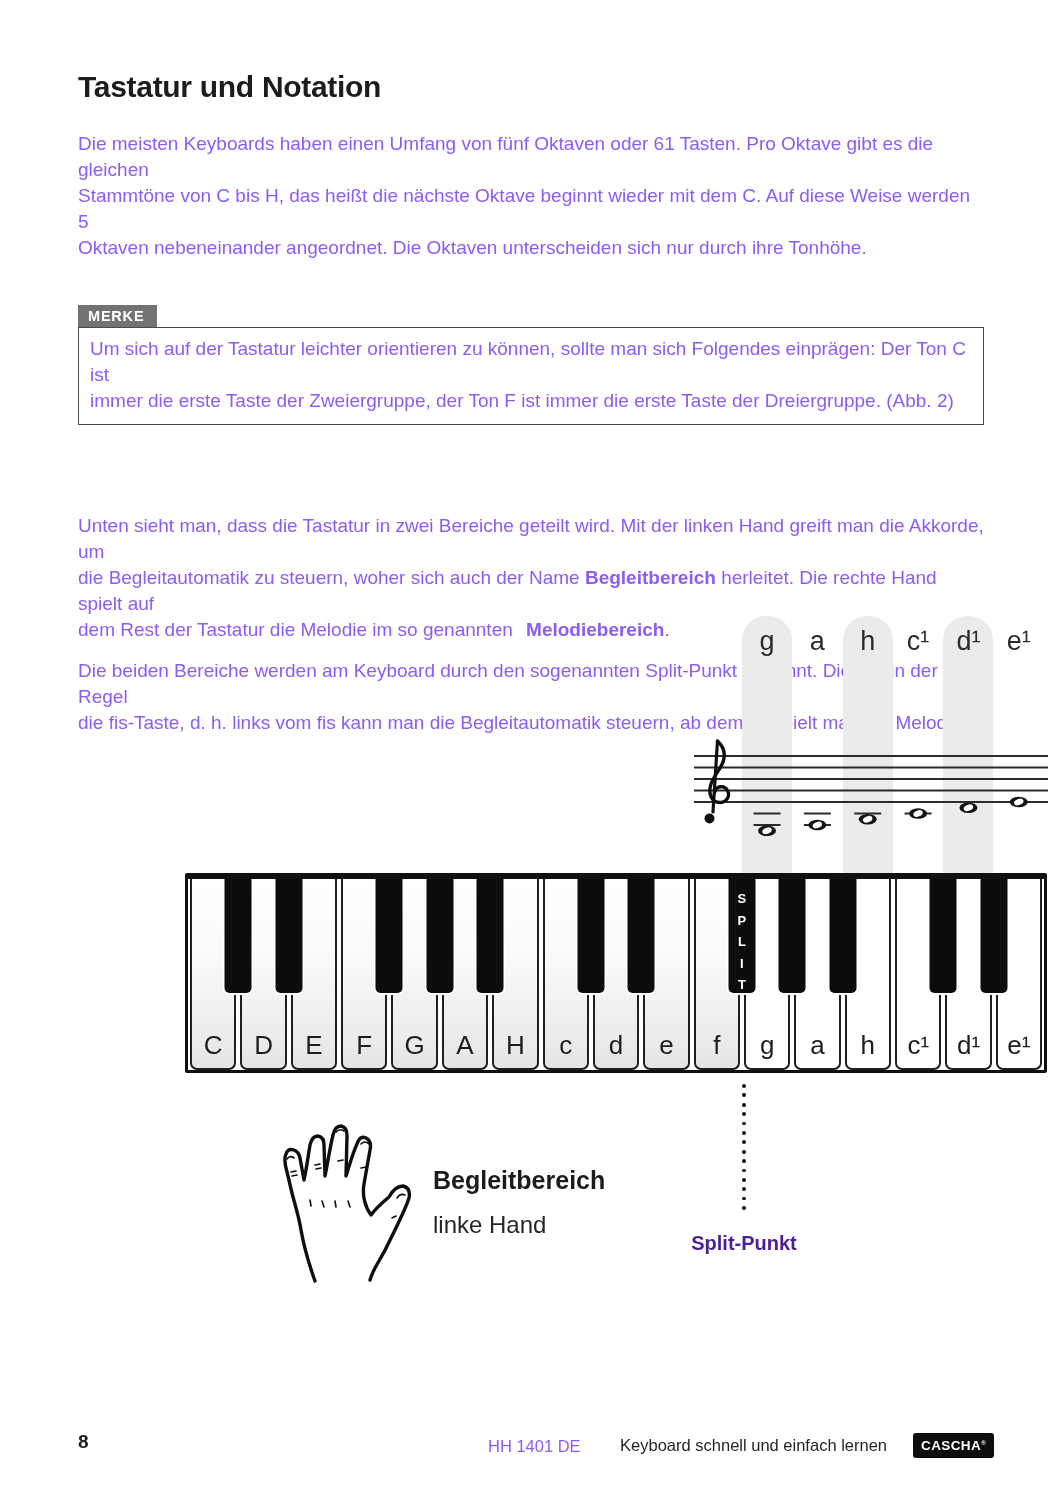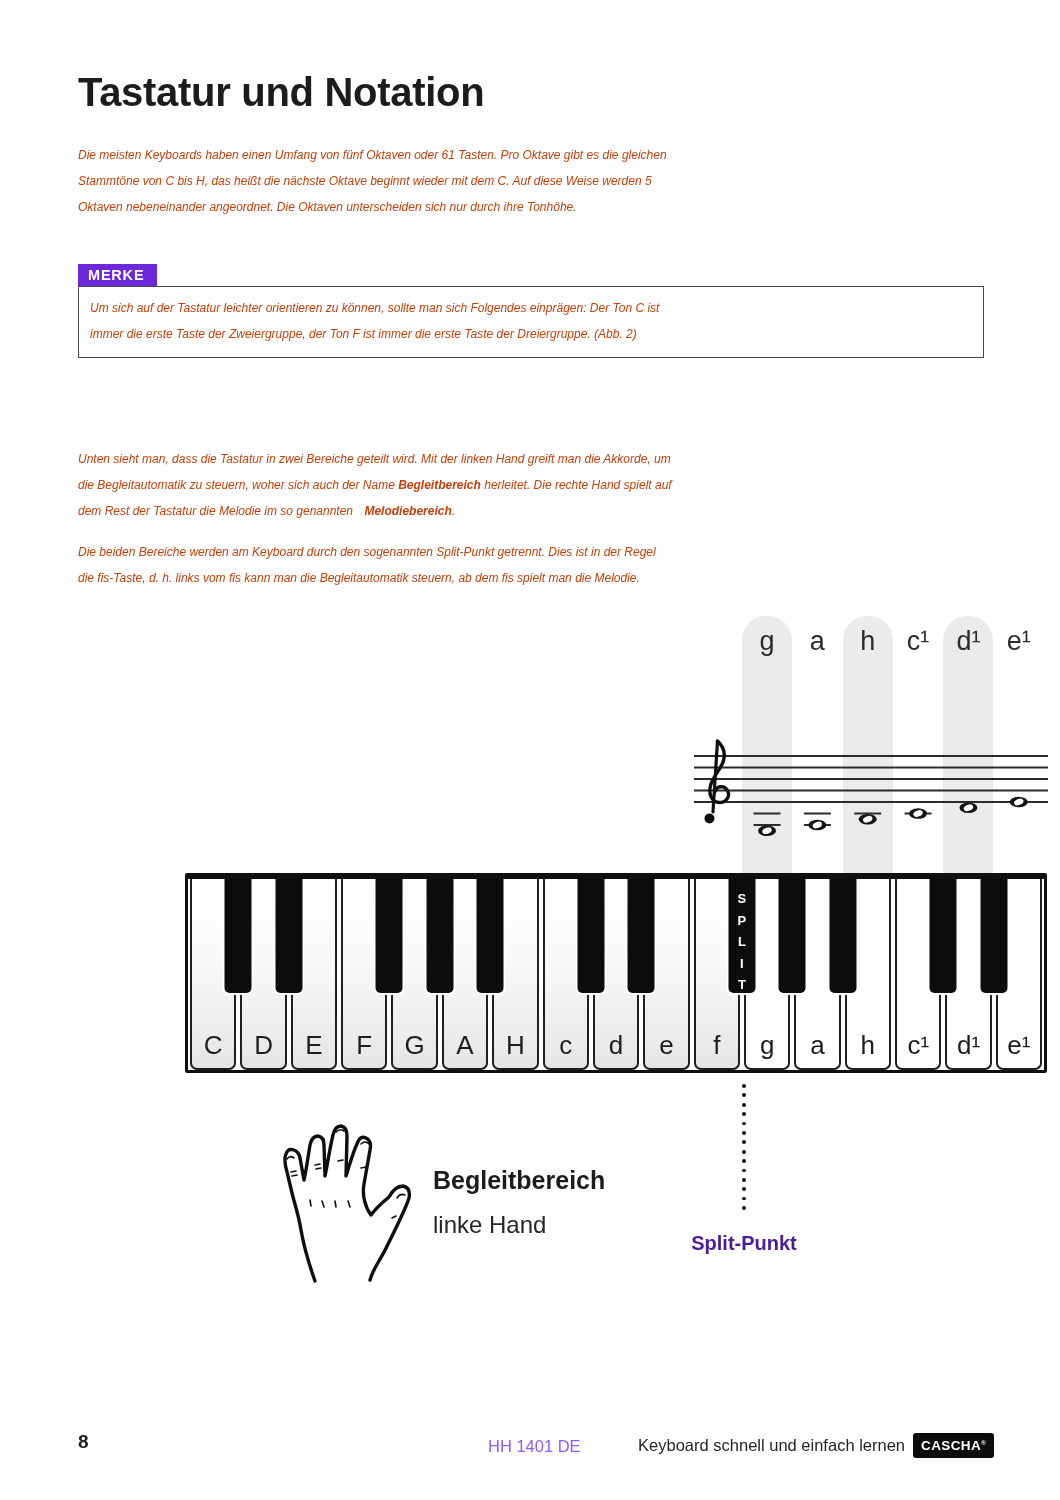--- a/index.html
+++ b/index.html
@@ -1,21 +1,21 @@
 <!DOCTYPE html>
 <html><head>
 <meta charset="utf-8">
 <style>
   html,body{margin:0;padding:0;background:#fff;}
   .page{position:relative;width:1060px;height:1500px;background:#ffffff;overflow:hidden;
         font-family:"Liberation Sans", sans-serif;color:#262626;}
   .content{position:absolute;left:78px;top:70px;width:906px;}
-  .title{font-size:40px;font-weight:700;color:#1c1c1c;margin:0 0 27px 0;letter-spacing:-0.3px;}
-  .para{font-size:12px;line-height:26px;white-space:pre-line;color:#c2410c;margin:0;font-style:italic;}
-  .merke-label{display:inline-block;background:#6d28d9;color:#ffffff;font-size:14.5px;font-weight:700;
+  .title{font-size:30px;font-weight:700;color:#1c1c1c;margin:0 0 27px 0;letter-spacing:-0.3px;}
+  .para{font-size:19px;line-height:26px;white-space:pre-line;color:#8b5cf6;margin:0;}
+  .merke-label{display:inline-block;background:#737373;color:#ffffff;font-size:14.5px;font-weight:700;
                letter-spacing:0.8px;padding:3px 13px 3px 10px;margin-top:44px;}
   .merke-box{border:1.6px solid #4a4a4a;padding:8px 11px 10px 11px;}
   .p2{margin-top:88px;}
   .p3{margin-top:15px;}
 
   
   .hl-bar{position:absolute;top:616px;height:258px;width:50px;border-radius:24px 24px 0 0;background:#ebebeb;}
   .note-label{position:absolute;top:626px;transform:translateX(-50%);font-size:27px;color:#2b2b2b;}
   .staff-svg{position:absolute;left:694px;top:730px;}
 
@@ -35,21 +35,21 @@
   .split-dots{position:absolute;left:741.5px;top:1084px;width:5px;}
   .dot{width:3.8px;height:3.8px;border-radius:50%;background:#161616;margin:0 auto 5.6px auto;}
   .split-punkt{position:absolute;left:744px;top:1232px;transform:translateX(-50%);
                font-size:20px;font-weight:700;color:#4c1d95;}
   .begleit-label{position:absolute;left:433px;top:1166px;font-size:25px;font-weight:700;color:#1c1c1c;}
   .linke-hand{position:absolute;left:433px;top:1211px;font-size:24px;color:#262626;}
   .hand-svg{position:absolute;left:277px;top:1112px;}
 
   .page-num{position:absolute;left:78px;top:1431px;font-size:19px;font-weight:700;color:#1c1c1c;}
   .product-code{position:absolute;left:488px;top:1437px;font-size:16.5px;color:#8b5cf6;}
-  .footer-right{position:absolute;right:66px;top:1433px;display:flex;align-items:center;gap:8px;}
+  .footer-right{position:absolute;right:66px;top:1433px;display:flex;align-items:center;gap:26px;}
   .book-title{font-size:16.5px;color:#262626;}
   .logo{background:#0d0d0d;color:#ffffff;font-weight:700;font-size:13.5px;letter-spacing:0.4px;
         padding:6px 8px 5px 8px;border-radius:3px;line-height:1;}
   .logo sup{font-size:6px;vertical-align:super;}
 </style>
 </head>
 <body>
 
 <div class="page">
 

